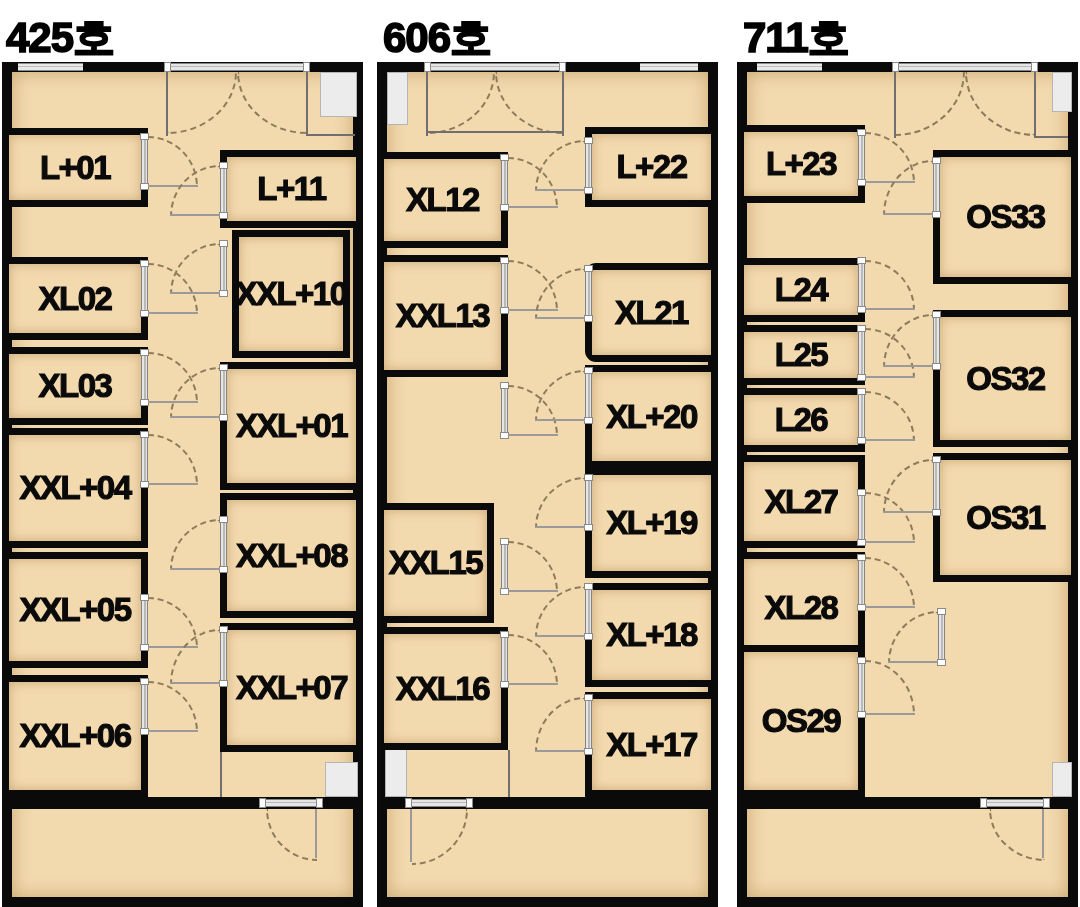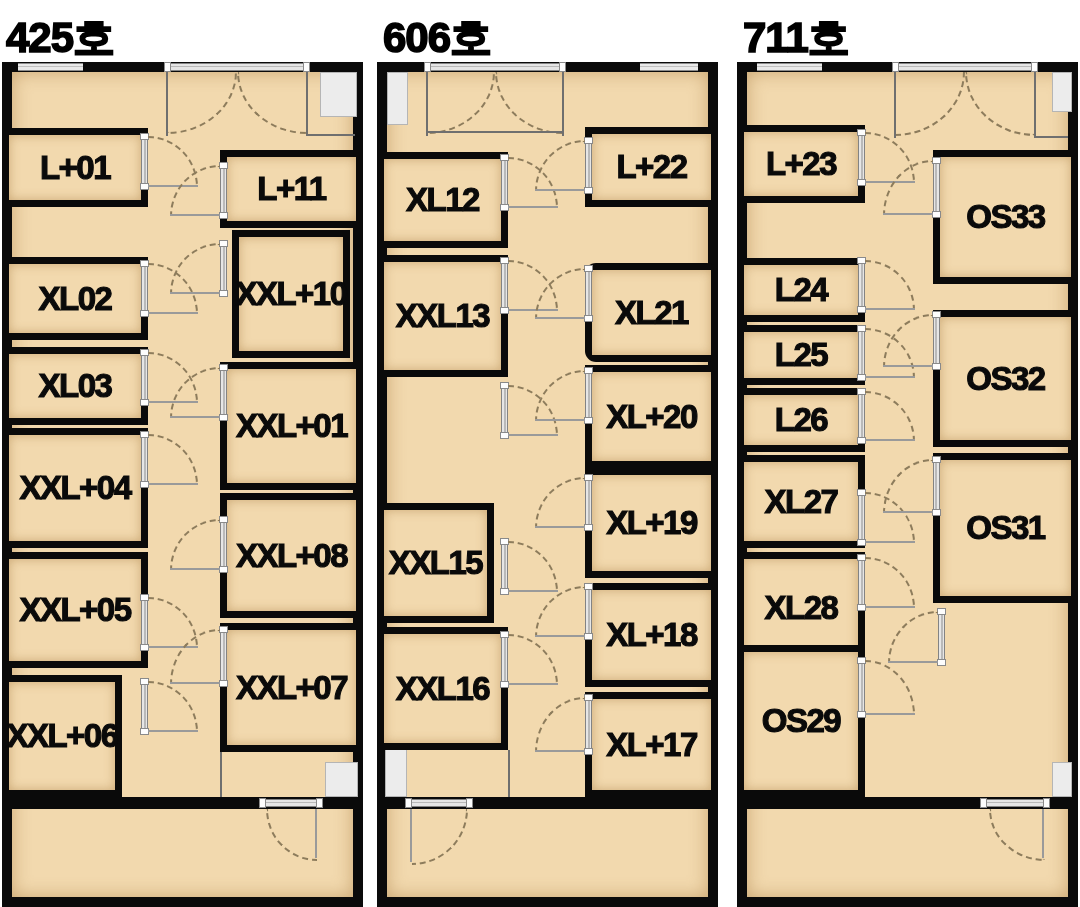--- a/index.html
+++ b/index.html
@@ -84,21 +84,21 @@
     <div class="abs arc ne" style="left: 148px; top: 434px; width: 50px; height: 51px;"></div>
     <div class="abs leaf" style="left: 148px; top: 483px; width: 50px; height: 2px;"></div>
     <div class="abs roombox" style="left: 2px; top: 552px; width: 146px; height: 116px;">
       <div class="roomfloor">
         <div class="room-label">XXL+05</div>
       </div>
     </div>
     <div class="abs sillv" style="left: 141px; top: 597px; width: 7px; height: 51px;"></div>
     <div class="abs arc ne" style="left: 148px; top: 597px; width: 50px; height: 51px;"></div>
     <div class="abs leaf" style="left: 148px; top: 646px; width: 50px; height: 2px;"></div>
-    <div class="abs roombox" style="left: 2px; top: 675px; width: 120px; height: 122px;">
+    <div class="abs roombox" style="left: 2px; top: 675px; width: 146px; height: 122px;">
       <div class="roomfloor">
         <div class="room-label">XXL+06</div>
       </div>
     </div>
     <div class="abs sillv" style="left: 141px; top: 681px; width: 7px; height: 51px;"></div>
     <div class="abs arc ne" style="left: 148px; top: 681px; width: 50px; height: 51px;"></div>
     <div class="abs leaf" style="left: 148px; top: 730px; width: 50px; height: 2px;"></div>
     <div class="abs roombox" style="left: 220px; top: 150px; width: 143px; height: 78px;">
       <div class="roomfloor">
         <div class="room-label">L+11</div>
@@ -320,21 +320,21 @@
     <div class="abs arc nw" style="left: 883px; top: 160px; width: 50px; height: 55px;"></div>
     <div class="abs leaf" style="left: 883px; top: 213px; width: 50px; height: 2px;"></div>
     <div class="abs roombox" style="left: 933px; top: 310px; width: 145px; height: 137px;">
       <div class="roomfloor">
         <div class="room-label">OS32</div>
       </div>
     </div>
     <div class="abs sillv" style="left: 933px; top: 314px; width: 7px; height: 53px;"></div>
     <div class="abs arc nw" style="left: 883px; top: 314px; width: 50px; height: 53px;"></div>
     <div class="abs leaf" style="left: 883px; top: 365px; width: 50px; height: 2px;"></div>
-    <div class="abs roombox" style="left: 933px; top: 453px; width: 145px; height: 150px;">
+    <div class="abs roombox" style="left: 933px; top: 453px; width: 145px; height: 129px;">
       <div class="roomfloor">
         <div class="room-label">OS31</div>
       </div>
     </div>
     <div class="abs sillv" style="left: 933px; top: 459px; width: 7px; height: 54px;"></div>
     <div class="abs arc nw" style="left: 883px; top: 459px; width: 50px; height: 54px;"></div>
     <div class="abs leaf" style="left: 883px; top: 511px; width: 50px; height: 2px;"></div>
     <div class="abs sillv" style="left: 938px; top: 611px; width: 7px; height: 52px;"></div>
     <div class="abs arc nw" style="left: 888px; top: 611px; width: 50px; height: 52px;"></div>
     <div class="abs leaf" style="left: 888px; top: 661px; width: 50px; height: 2px;"></div>

